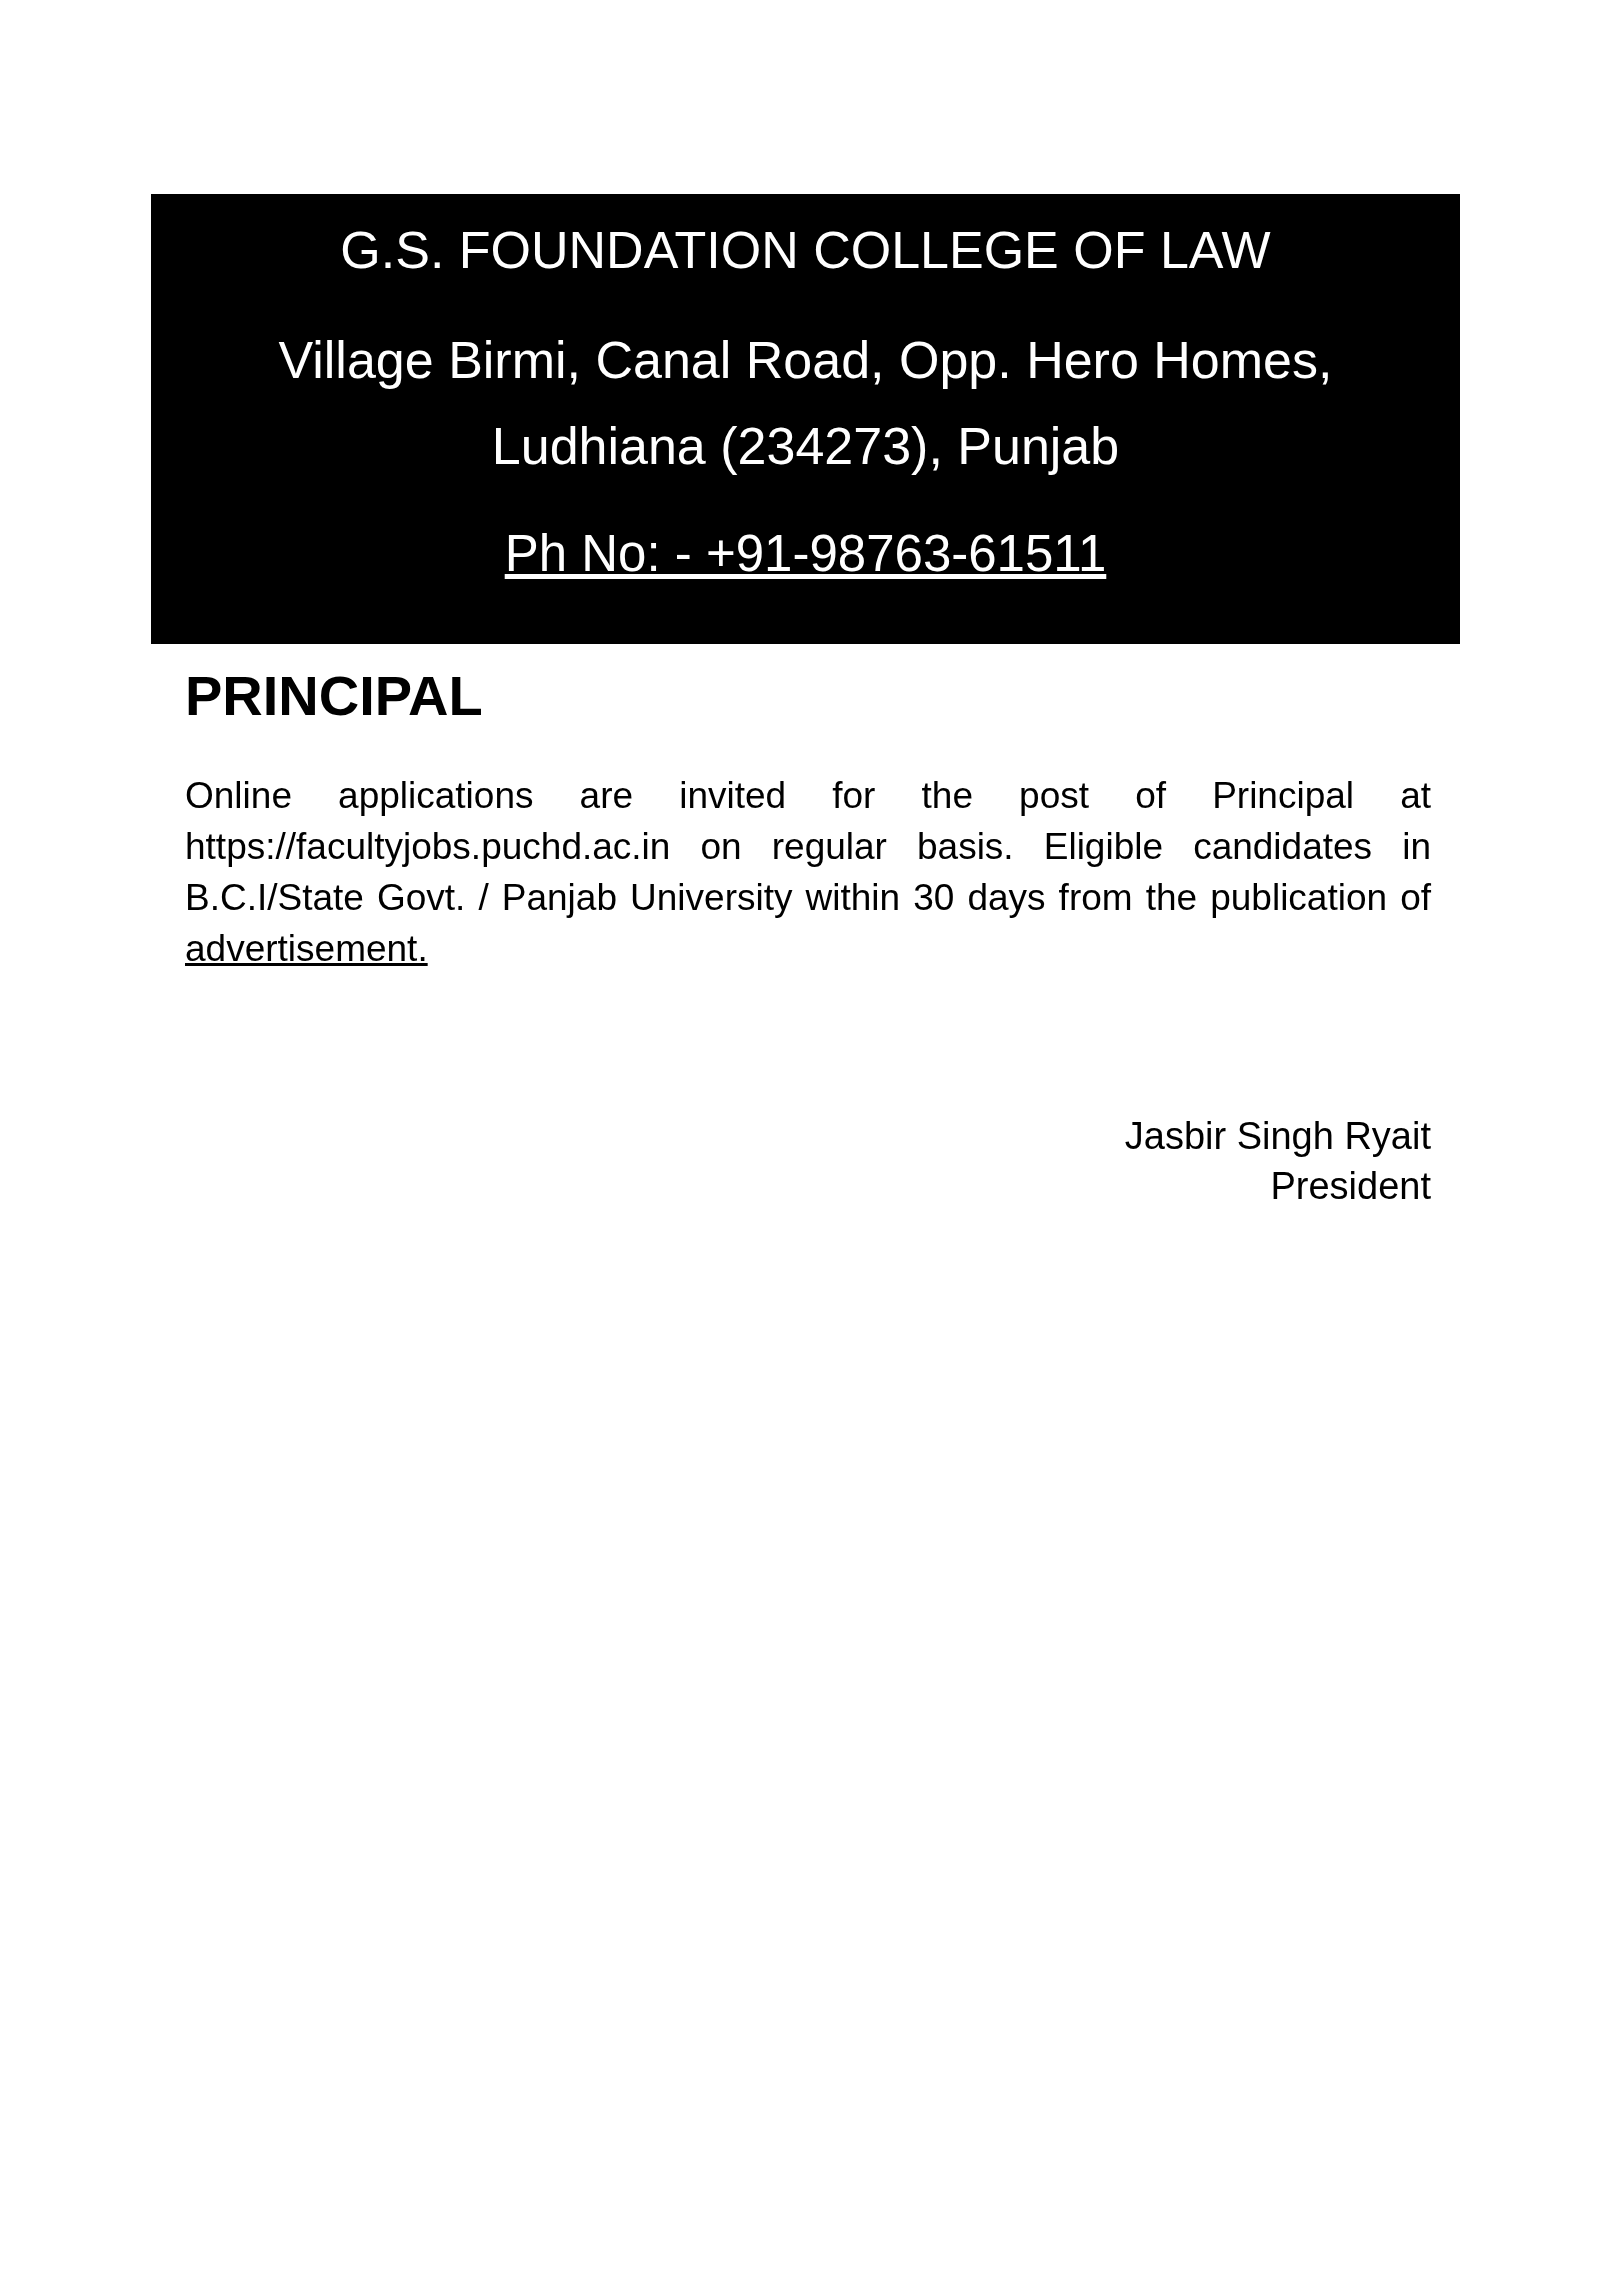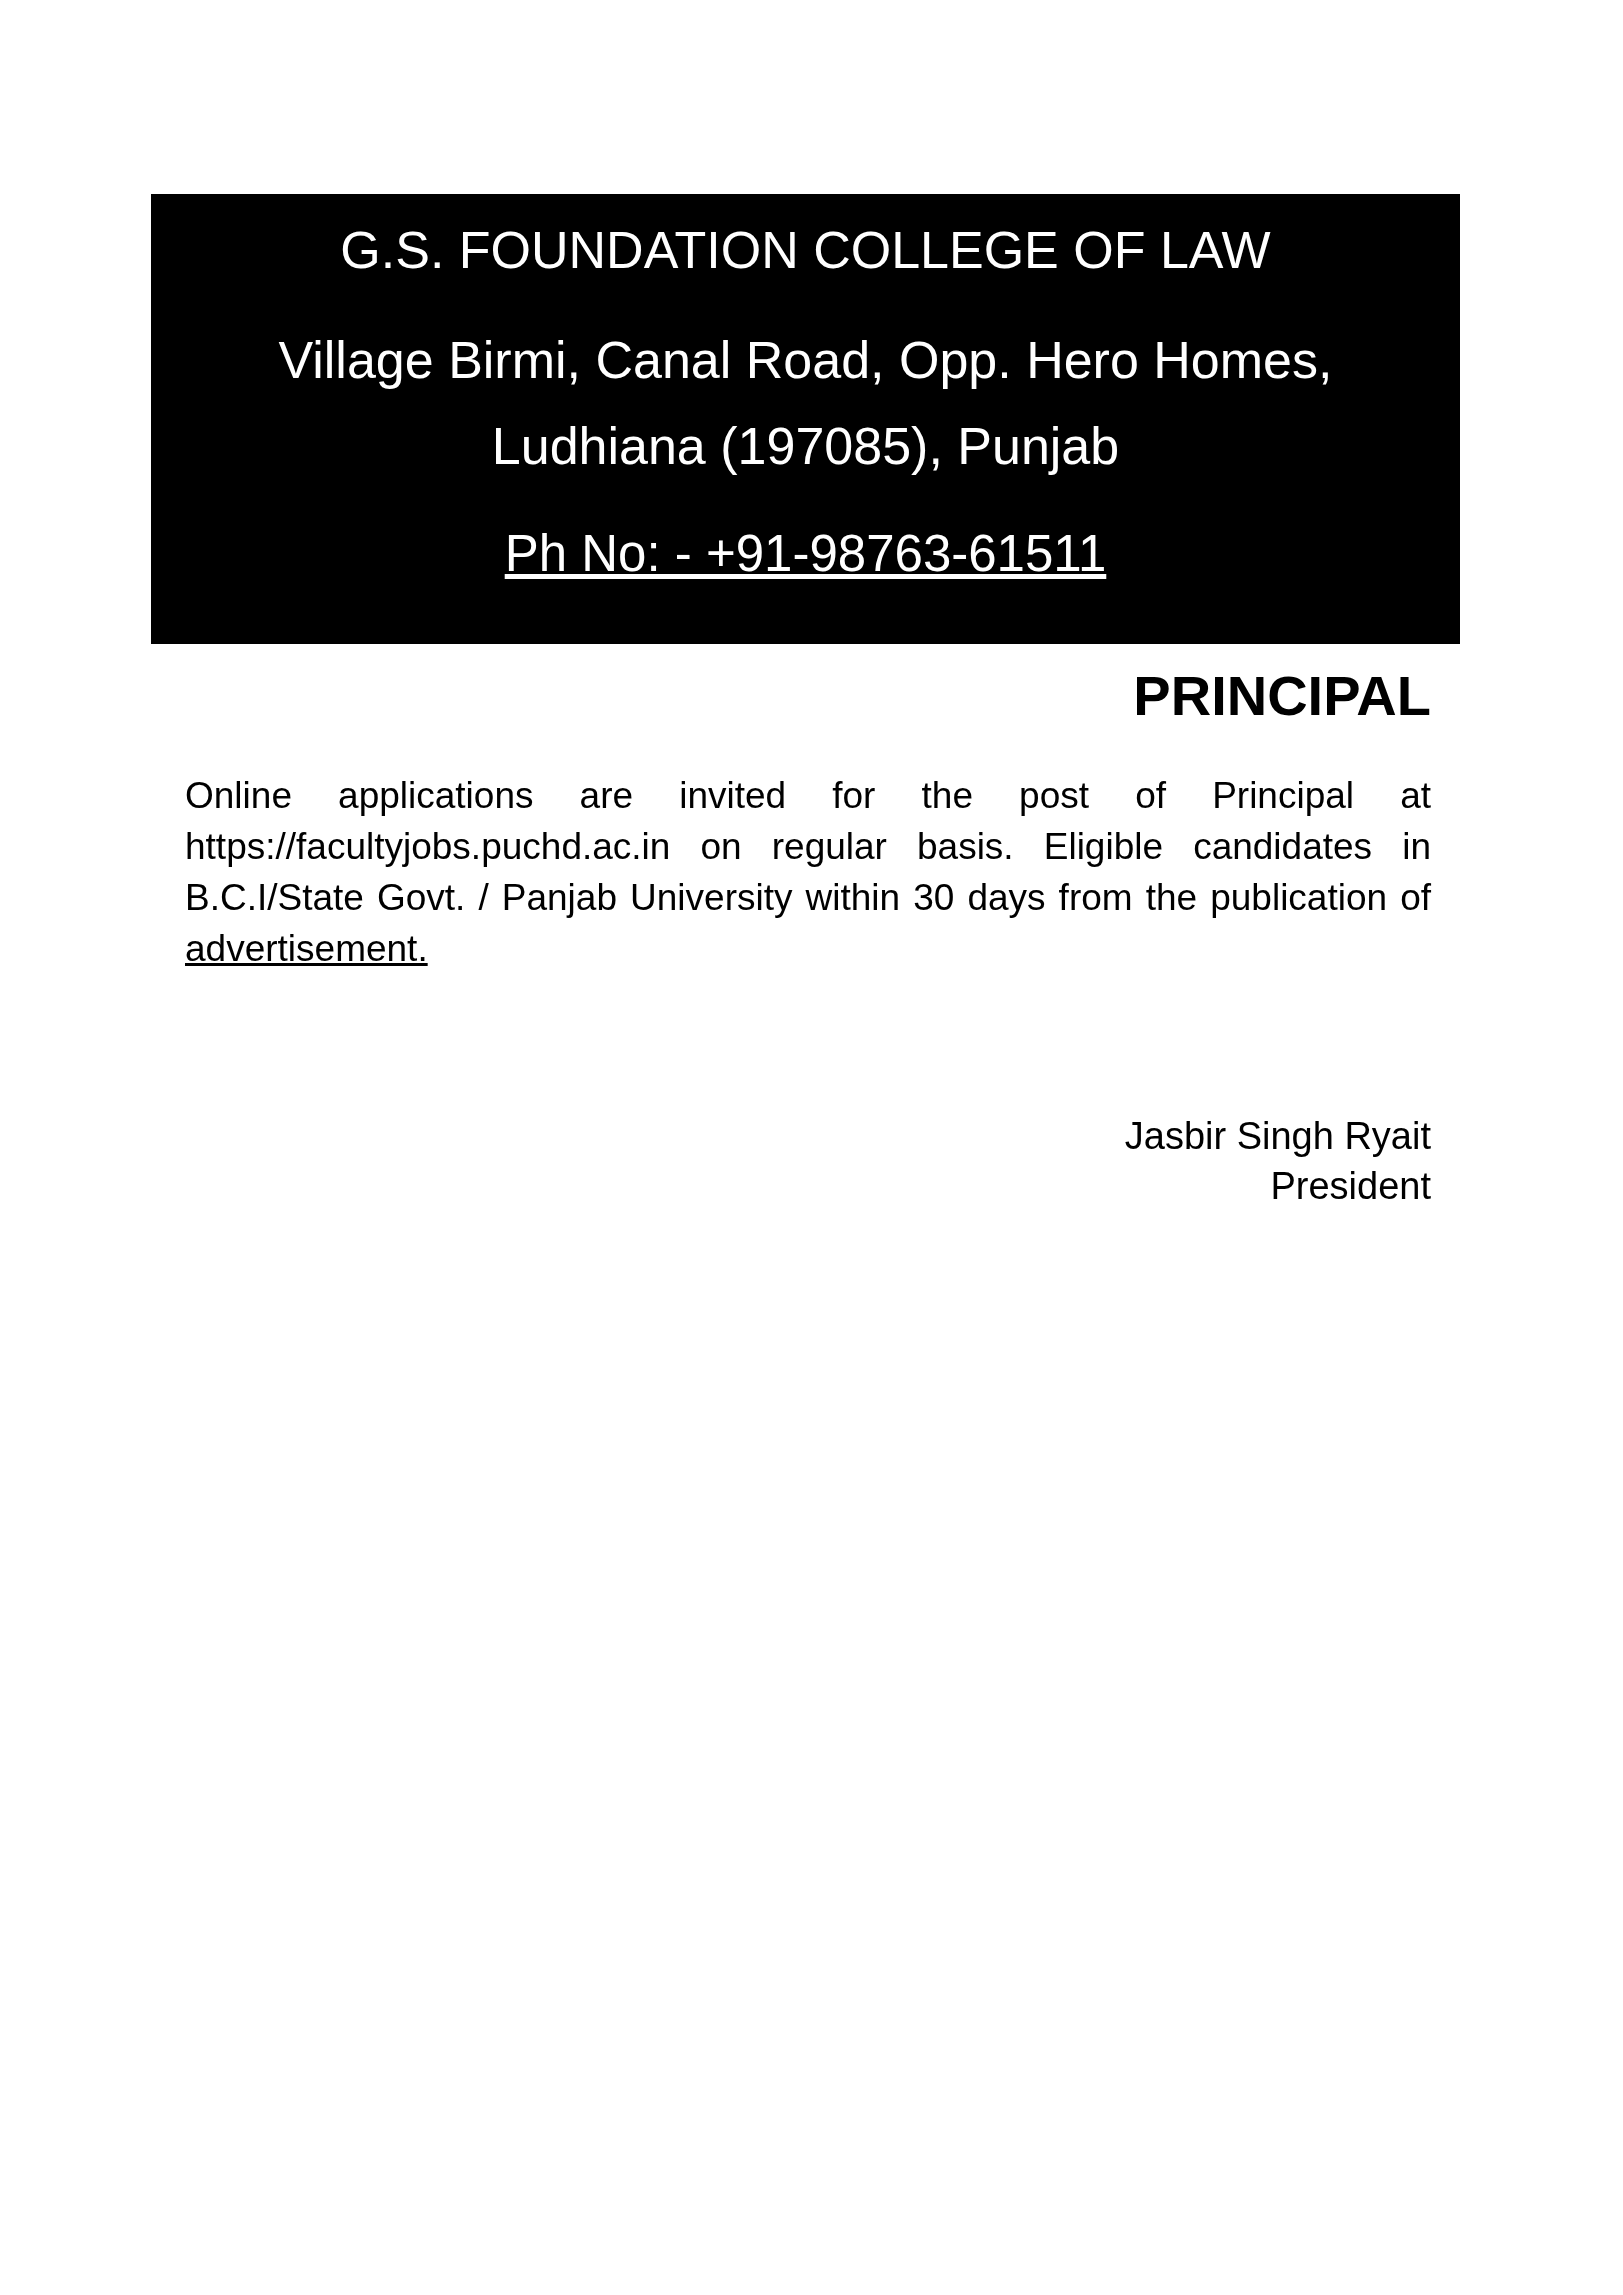--- a/index.html
+++ b/index.html
@@ -40,21 +40,21 @@
     margin-top: 22px;
     font-size: 51px;
     line-height: 86px;
     text-decoration: underline;
   }
   .post-title {
     position: absolute;
     left: 185px;
     top: 656px;
     width: 1246px;
-    text-align: right;
+    text-align: left;
     font-size: 56px;
     font-weight: bold;
     line-height: 79px;
   }
   .body-text {
     position: absolute;
     left: 185px;
     top: 770px;
     width: 1246px;
     font-size: 37px;
@@ -85,21 +85,21 @@
 </style>
 </head>
 <body>
 
 <div class="page">
 
   <div class="header-banner">
     <div class="college-name">G.S. FOUNDATION COLLEGE OF LAW</div>
     <div class="college-address">
       <div>Village Birmi, Canal Road, Opp. Hero Homes,</div>
-      <div>Ludhiana (197085), Punjab</div>
+      <div>Ludhiana (234273), Punjab</div>
     </div>
     <div class="college-phone">Ph No: - +91-98763-61511</div>
   </div>
 
   <div class="post-title">PRINCIPAL</div>
 
   <div class="body-text">
     <div class="jline">Online applications are invited for the post of Principal at</div>
     <div class="jline"><span class="url">https://facultyjobs.puchd.ac.in</span> <span>on regular basis. Eligible candidates in</span></div>
     <div class="jline">B.C.I/State Govt. / Panjab University within 30 days from the publication of</div>

